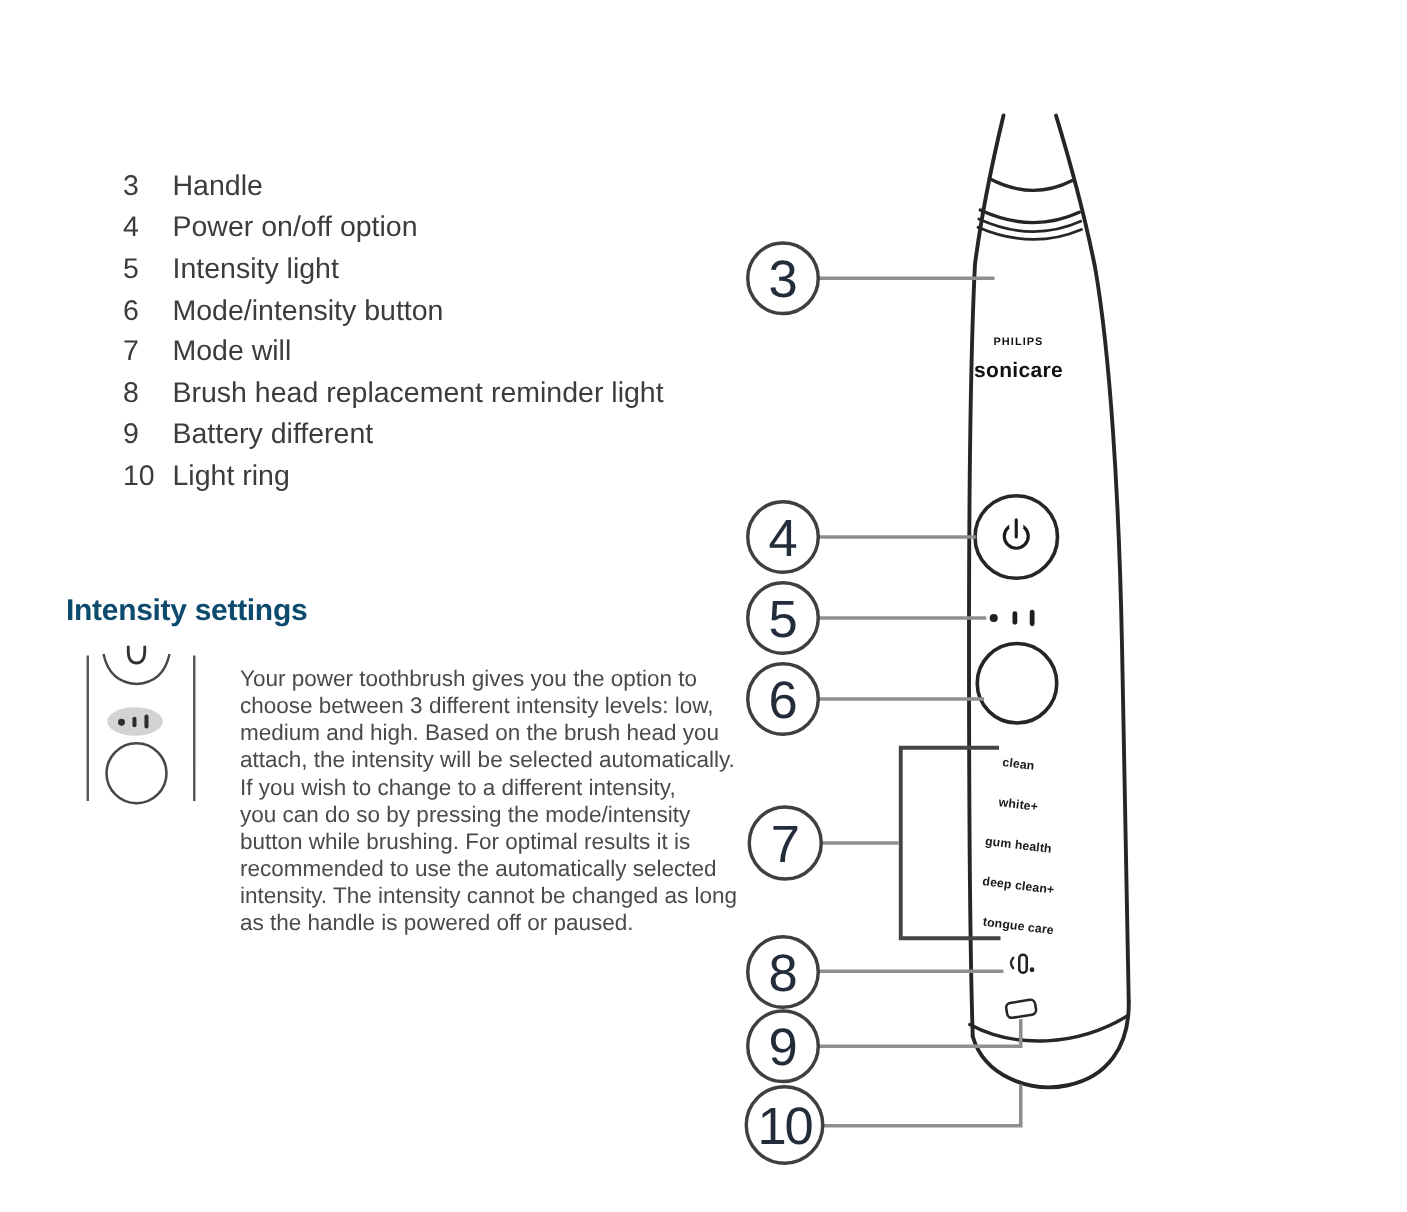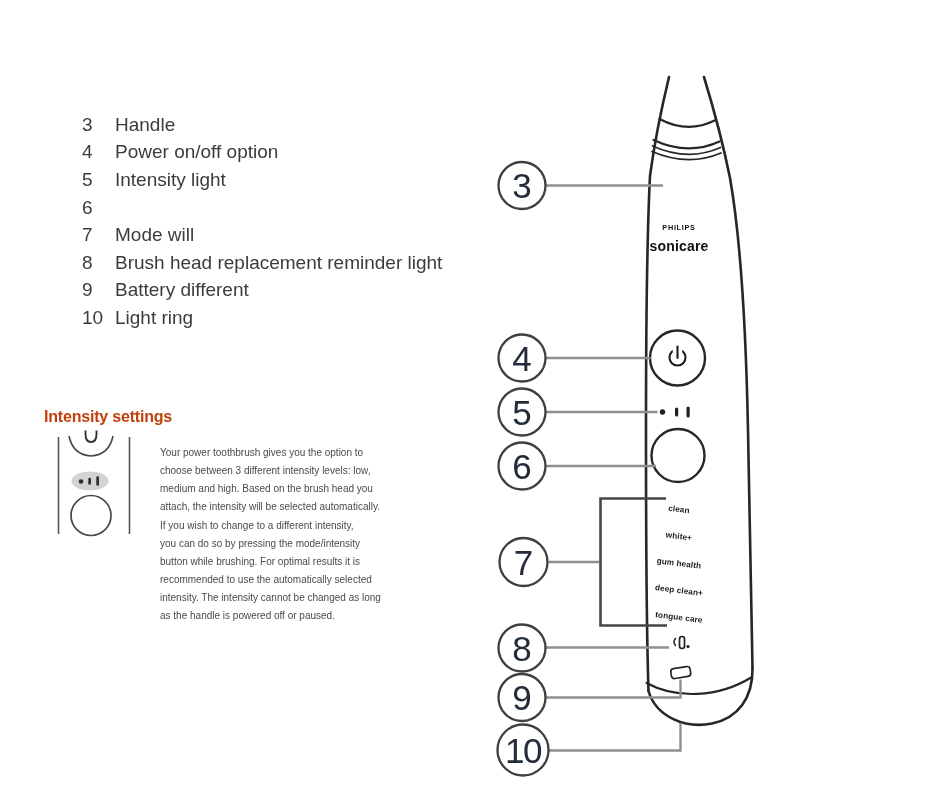--- a/index.html
+++ b/index.html
@@ -5,24 +5,24 @@
   html,body { margin:0; padding:0; background:#fff; }
   .stage {
     position:relative; width:938px; height:808px; background:#ffffff;
     font-family:"Liberation Sans", sans-serif; overflow:hidden;
   }
   
   .parts-list { position:absolute; left:82px; top:111px; color:#3c3c3c; font-size:19px; }
   .parts-list .row { display:flex; height:27.6px; align-items:center; }
   .parts-list .num { width:33px; flex:0 0 33px; }
   
-  .heading { position:absolute; left:44px; top:408px; font-size:16px; font-weight:bold; color:#c2410c; letter-spacing:-0.2px; }
+  .heading { position:absolute; left:44px; top:396px; font-size:20px; font-weight:bold; color:#0c4a6e; letter-spacing:-0.2px; }
   .body-text {
     position:absolute; left:160px; top:444px; width:352px;
-    font-size:10px; line-height:18.15px; color:#4a4a4a; white-space:pre-line;
+    font-size:15px; line-height:18.15px; color:#4a4a4a; white-space:pre-line;
   }
   .abs { position:absolute; }
   svg text { font-family:"Liberation Sans", sans-serif; }
   .callout-num { font-size:35px; fill:#232c3a; }
   .callout-num.wide { letter-spacing:-1.5px; }
   .mode-label { font-size:8.2px; font-weight:bold; fill:#1a1a1a; letter-spacing:0.1px; }
   .brand1 { font-size:7.3px; font-weight:bold; fill:#111; letter-spacing:0.7px; }
   .brand2 { font-size:14px; font-weight:bold; fill:#111; letter-spacing:0.2px; }
 </style>
 </head>
@@ -38,20 +38,21 @@
     <div class="row">
       <span class="num">4</span>
       <span class="lbl">Power on/off option</span>
     </div>
     <div class="row">
       <span class="num">5</span>
       <span class="lbl">Intensity light</span>
     </div>
     <div class="row">
       <span class="num">6</span>
+      <span class="lbl">Mode/intensity button</span>
     </div>
     <div class="row">
       <span class="num">7</span>
       <span class="lbl">Mode will</span>
     </div>
     <div class="row">
       <span class="num">8</span>
       <span class="lbl">Brush head replacement reminder light</span>
     </div>
     <div class="row">

